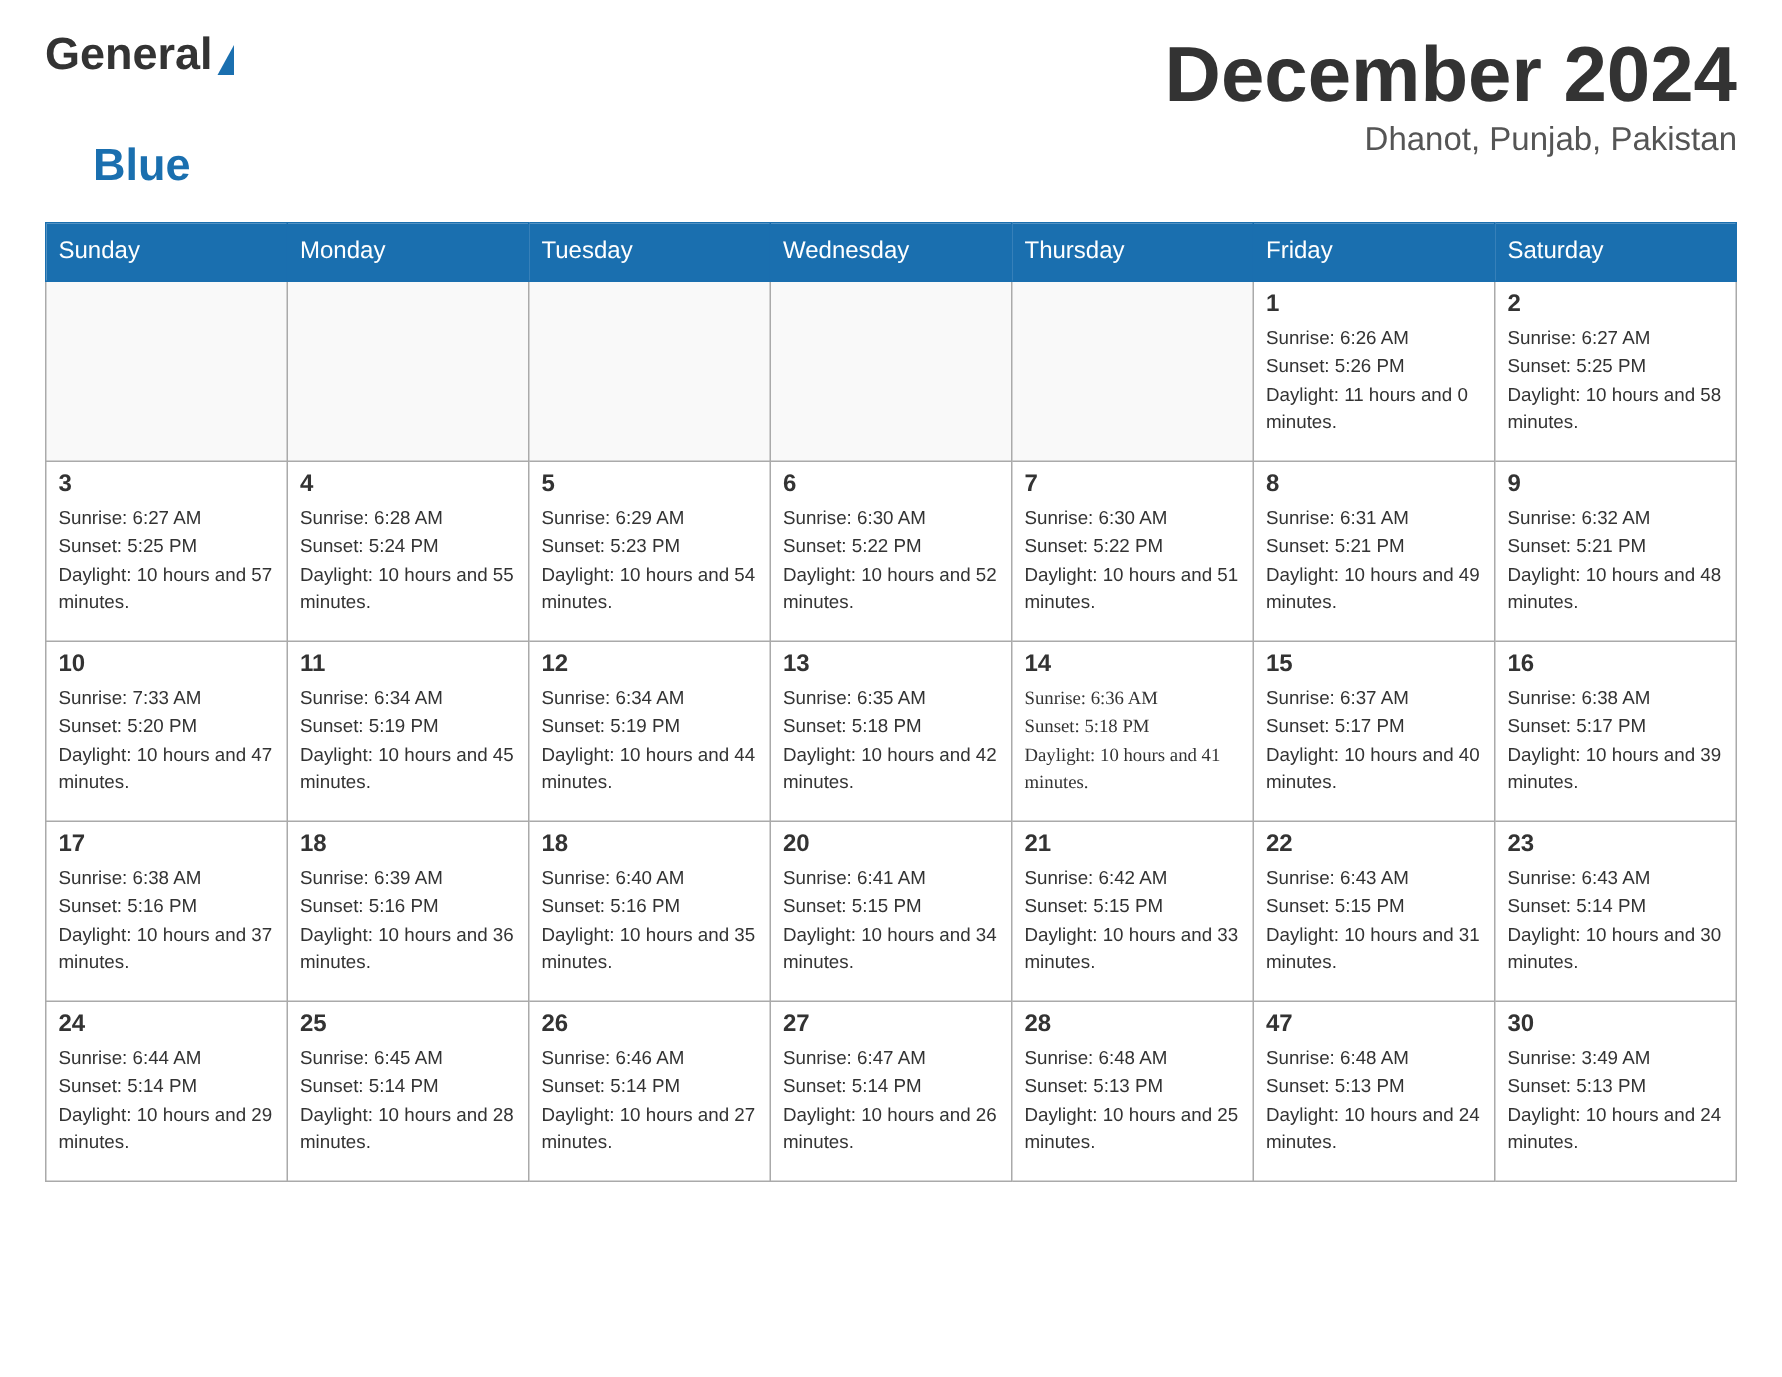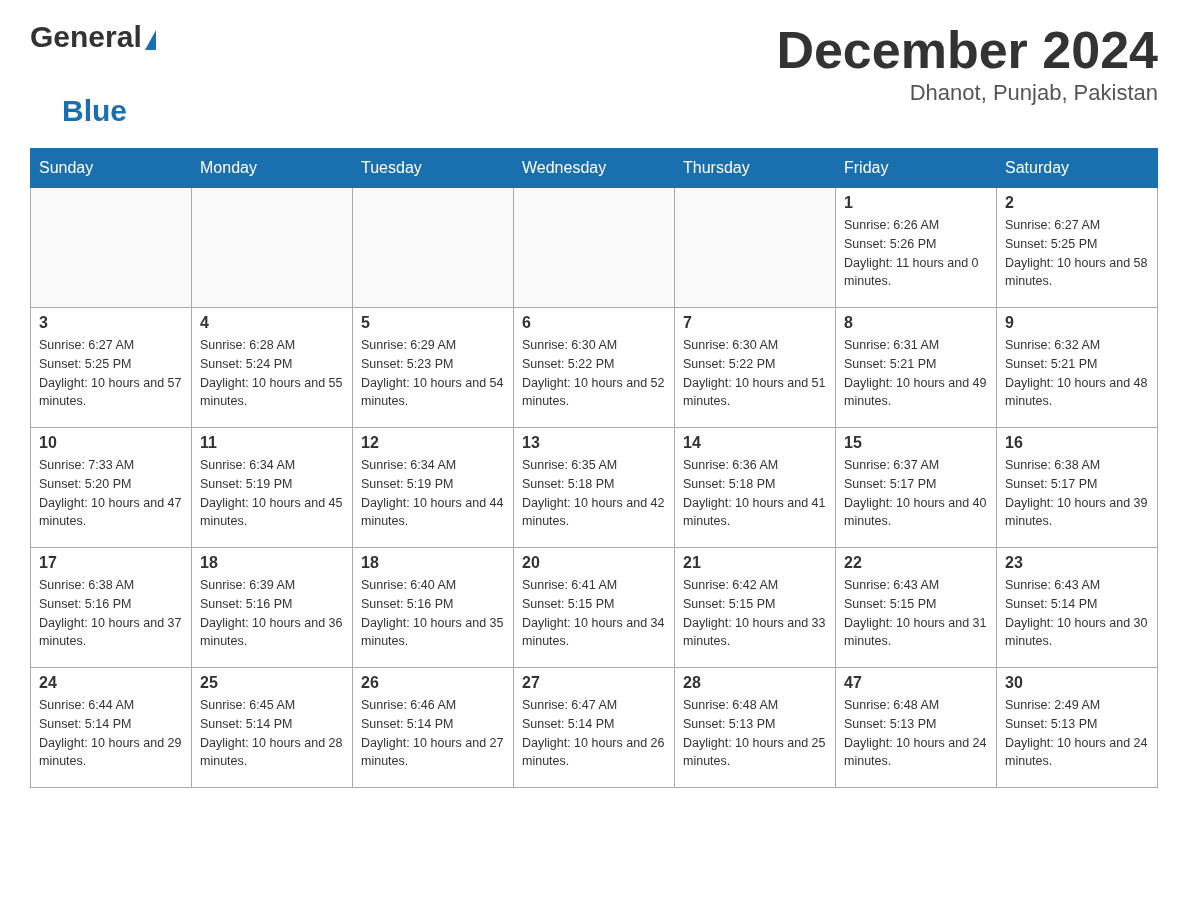--- a/index.html
+++ b/index.html
@@ -193,21 +193,21 @@
 Daylight: 10 hours and 44 minutes.</div>
         </td>
         <td>
           <div class="day-number">13</div>
           <div class="day-info" style="white-space: pre-line;">Sunrise: 6:35 AM
 Sunset: 5:18 PM
 Daylight: 10 hours and 42 minutes.</div>
         </td>
         <td>
           <div class="day-number">14</div>
-          <div class="day-info" style="white-space: pre-line;">Sunrise: 6:36 AM
+          <div class="day-info" style="white-space: pre-line; font-family: Liberation Serif, serif;">Sunrise: 6:36 AM
 Sunset: 5:18 PM
 Daylight: 10 hours and 41 minutes.</div>
         </td>
         <td>
           <div class="day-number">15</div>
           <div class="day-info" style="white-space: pre-line;">Sunrise: 6:37 AM
 Sunset: 5:17 PM
 Daylight: 10 hours and 40 minutes.</div>
         </td>
         <td>
@@ -293,19 +293,19 @@
 Daylight: 10 hours and 25 minutes.</div>
         </td>
         <td>
           <div class="day-number">47</div>
           <div class="day-info" style="white-space: pre-line;">Sunrise: 6:48 AM
 Sunset: 5:13 PM
 Daylight: 10 hours and 24 minutes.</div>
         </td>
         <td>
           <div class="day-number">30</div>
-          <div class="day-info" style="white-space: pre-line;">Sunrise: 2:49 AM
+          <div class="day-info" style="white-space: pre-line;">Sunrise: 3:49 AM
 Sunset: 5:13 PM
 Daylight: 10 hours and 24 minutes.</div>
         </td>
       </tr>
     </tbody>
 </table>
 
 </body></html>

